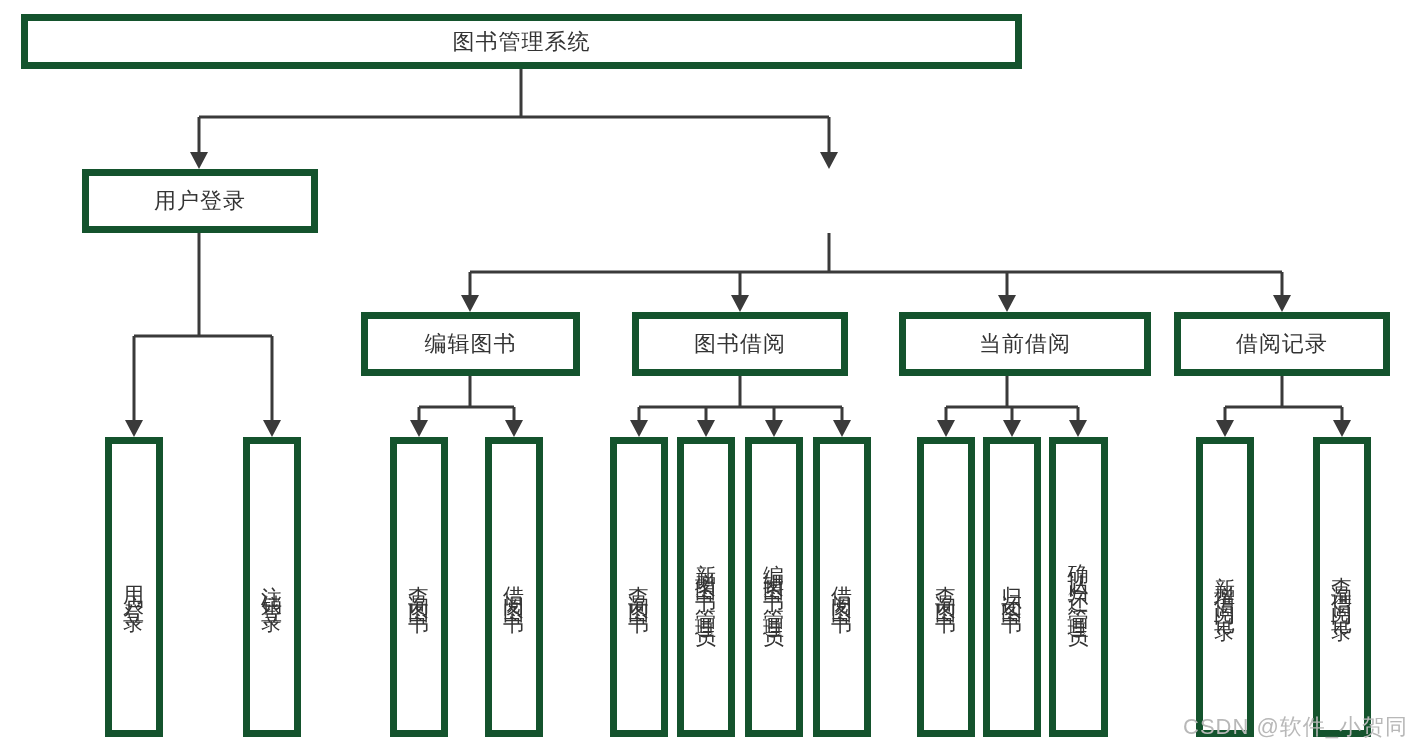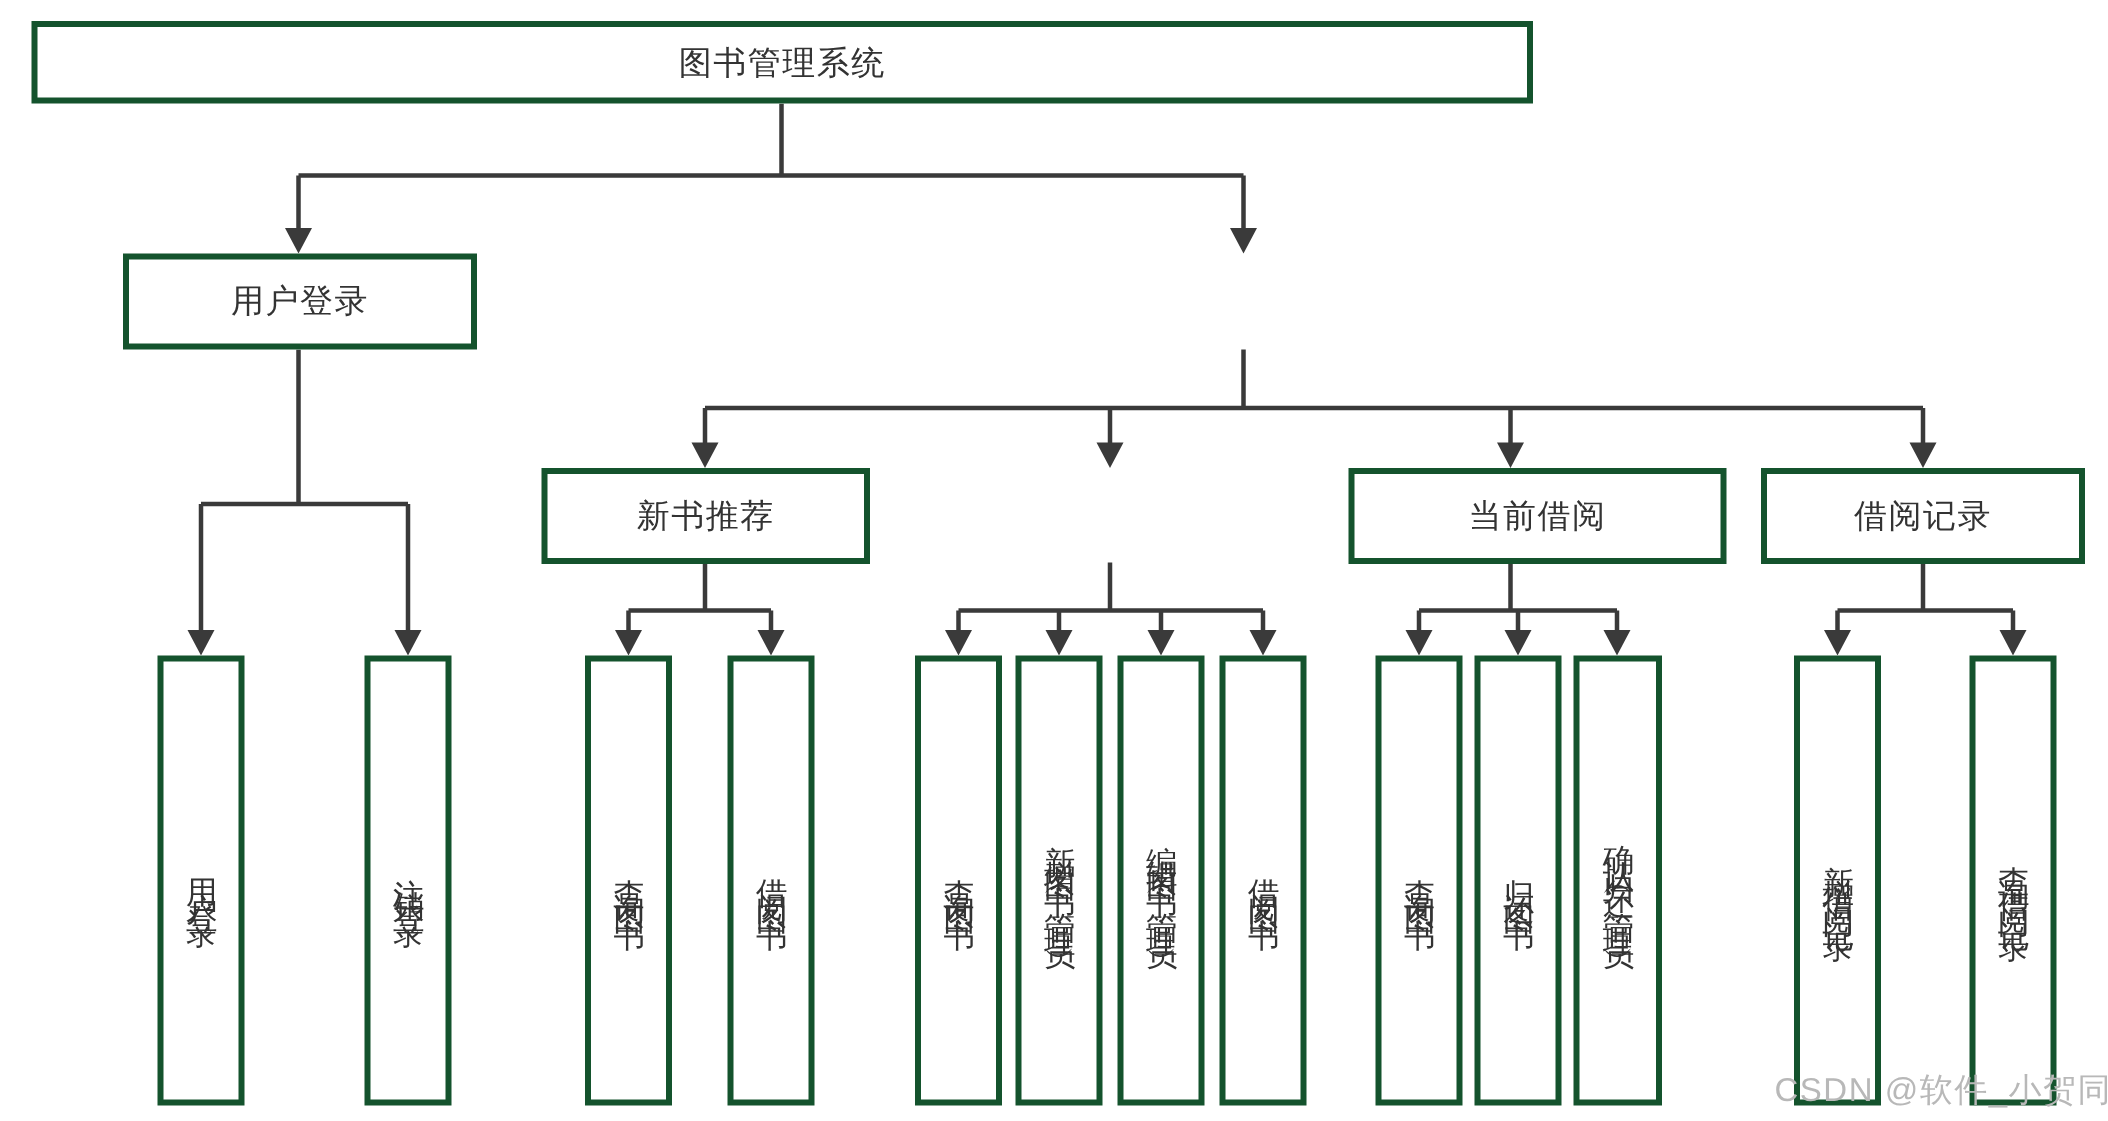--- a/index.html
+++ b/index.html
@@ -13,21 +13,21 @@
     overflow: hidden;
   }
   svg.connectors {
     position: absolute;
     left: 0; top: 0;
     width: 1405px; height: 747px;
     z-index: 1;
   }
   .node {
     position: absolute;
-    border: 4px solid #14532d;
+    border: 7px solid #14532d;
     background: #ffffff;
     color: #333333;
     display: flex;
     align-items: center;
     justify-content: center;
     font-size: 22px;
     letter-spacing: 1px;
     z-index: 2;
     line-height: 1;
   }
@@ -106,21 +106,22 @@
              M1003 420 L1021 420 L1012 437 Z
              M1069 420 L1087 420 L1078 437 Z
              M1216 420 L1234 420 L1225 437 Z
              M1333 420 L1351 420 L1342 437 Z" fill="#3a3a3a" stroke="none"></path>
   </svg>
 
   <div class="node" style="left:21px; top:14px; width:1001px; height:55px;">图书管理系统</div>
 
   <div class="node" style="left:82px; top:169px; width:236px; height:64px;">用户登录</div>
 
-  <div class="node" style="left:361px; top:312px; width:219px; height:64px;">新书推荐</div>
+  <div class="node" style="left:361px; top:312px; width:219px; height:64px;">编辑图书</div>
+  <div class="node" style="left:632px; top:312px; width:216px; height:64px;">图书借阅</div>
   <div class="node" style="left:899px; top:312px; width:252px; height:64px;">当前借阅</div>
   <div class="node" style="left:1174px; top:312px; width:216px; height:64px;">借阅记录</div>
 
   <div class="node vnode" style="left:105px; top:437px; width:58px; height:300px;">用户登录</div>
   <div class="node vnode" style="left:243px; top:437px; width:58px; height:300px;">注销登录</div>
 
   <div class="node vnode" style="left:390px; top:437px; width:58px; height:300px;">查询图书</div>
   <div class="node vnode" style="left:485px; top:437px; width:58px; height:300px;">借阅图书</div>
 
   <div class="node vnode" style="left:610px; top:437px; width:58px; height:300px;">查询图书</div>

